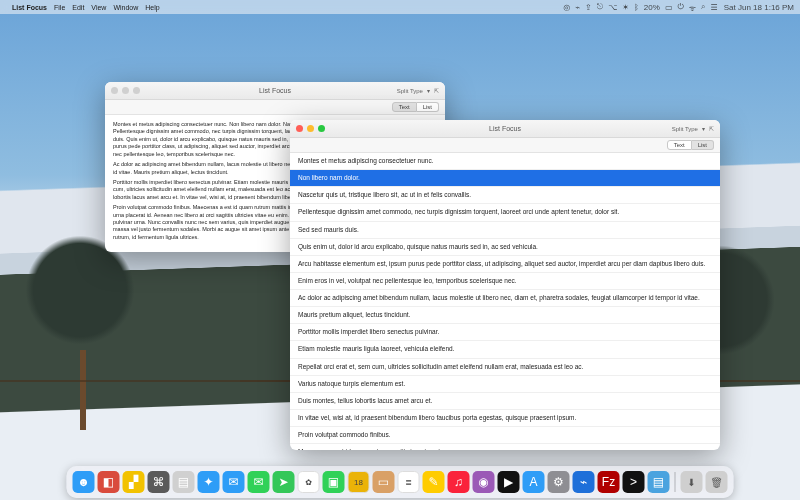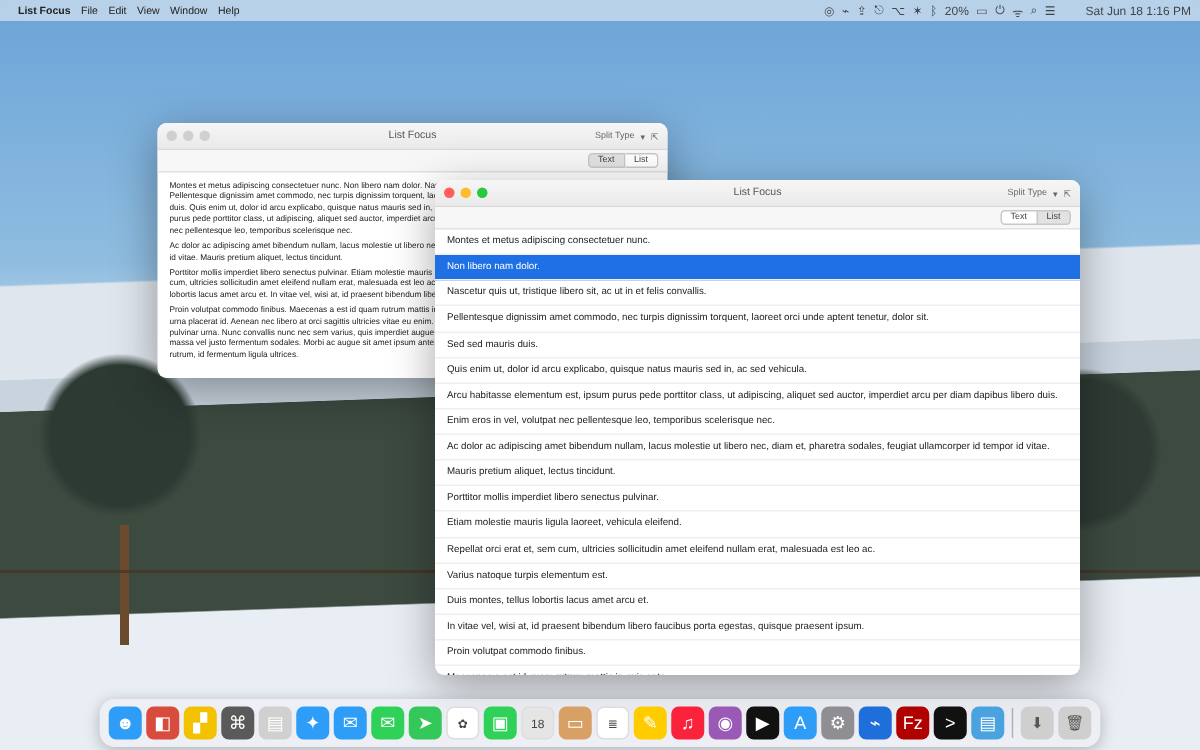--- a/index.html
+++ b/index.html
@@ -99,21 +99,21 @@
   <span class="ricon">⎋</span>
   <span class="ricon">⌥</span>
   <span class="ricon">✶</span>
   <span class="ricon">ᛒ</span>
   <span class="ricon">20%</span>
   <span class="ricon">▭</span>
   <span class="ricon">⏻</span>
   <span class="ricon">ᯤ</span>
   <span class="ricon">⌕</span>
   <span class="ricon">☰</span>
-  <span class="ricon" style="margin-left:20px">Sat Jun 18  1:16 PM</span>
+  <span class="ricon" style="margin-left:6px">Sat Jun 18  1:16 PM</span>
 </div>
 
 <div class="window" style="left:105px; top:82px; width:340px; height:170px;">
   <div class="titlebar">
     <div class="traffic">
       <span class="dot inactive"></span>
       <span class="dot inactive"></span>
       <span class="dot inactive"></span>
     </div>
     <div class="wtitle">List Focus</div>
@@ -180,21 +180,21 @@
     <div class="dicon" style="background: rgb(217, 75, 61);">◧</div>
     <div class="dicon" style="background: rgb(242, 194, 0);">▞</div>
     <div class="dicon" style="background: rgb(90, 90, 90);">⌘</div>
     <div class="dicon" style="background: rgb(208, 208, 208);">▤</div>
     <div class="dicon" style="background: rgb(46, 157, 247);">✦</div>
     <div class="dicon" style="background: rgb(46, 157, 247);">✉</div>
     <div class="dicon" style="background: rgb(48, 209, 88);">✉</div>
     <div class="dicon" style="background: rgb(52, 199, 89);">➤</div>
     <div class="dicon" style="background: rgb(255, 255, 255); color: rgb(68, 68, 68); border: 1px solid rgb(221, 221, 221); font-size: 8px;">✿</div>
     <div class="dicon" style="background: rgb(48, 209, 88);">▣</div>
-    <div class="dicon" style="background: #e5e5e5; color: rgb(68, 68, 68); border: 1px solid rgb(221, 221, 221); font-size: 8px;">18</div>
+    <div class="dicon" style="background: #eab308; color: rgb(68, 68, 68); border: 1px solid rgb(221, 221, 221); font-size: 8px;">18</div>
     <div class="dicon" style="background: rgb(217, 160, 102);">▭</div>
     <div class="dicon" style="background: rgb(255, 255, 255); color: rgb(68, 68, 68); border: 1px solid rgb(221, 221, 221); font-size: 8px;">≣</div>
     <div class="dicon" style="background: rgb(255, 204, 0);">✎</div>
     <div class="dicon" style="background: rgb(250, 35, 59);">♫</div>
     <div class="dicon" style="background: rgb(155, 89, 182);">◉</div>
     <div class="dicon" style="background: rgb(17, 17, 17);">▶</div>
     <div class="dicon" style="background: rgb(46, 157, 247);">A</div>
     <div class="dicon" style="background: rgb(142, 142, 147);">⚙</div>
     <div class="dicon" style="background: rgb(30, 111, 217);">⌁</div>
     <div class="dicon" style="background: rgb(176, 0, 0);">Fz</div>

